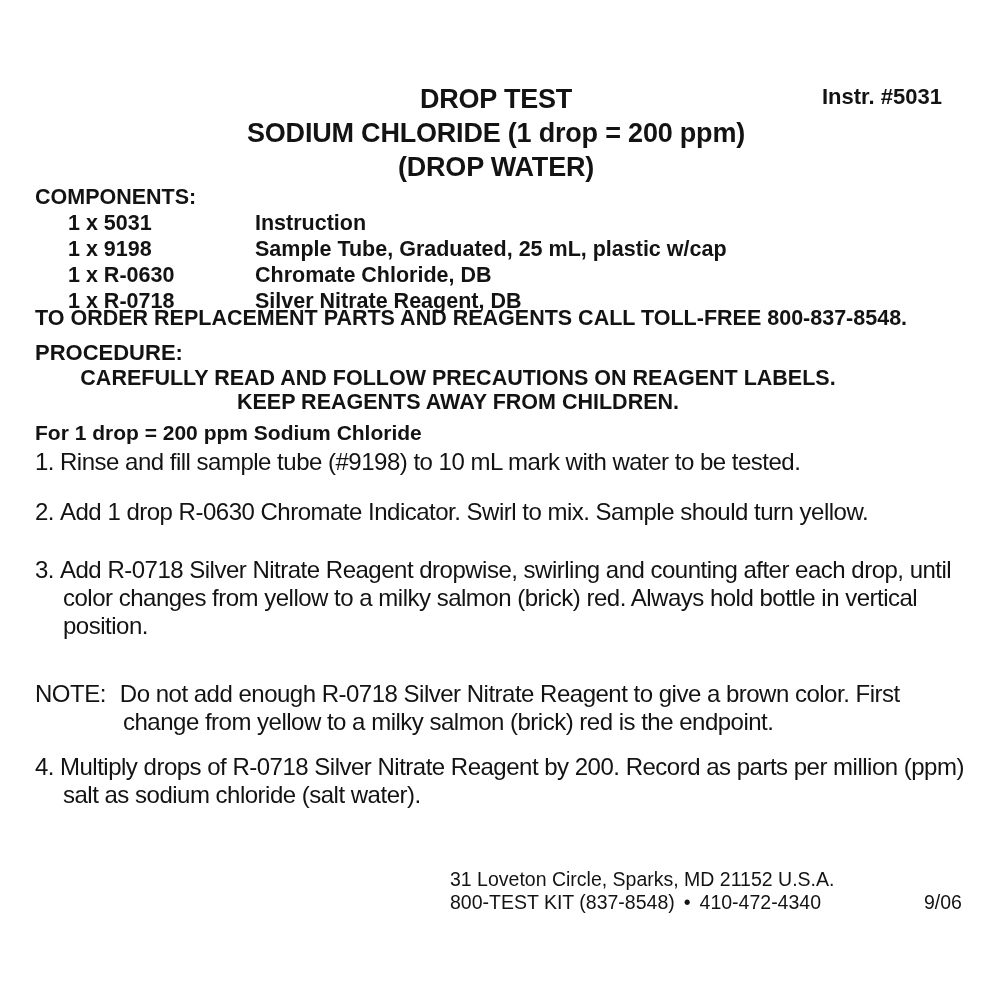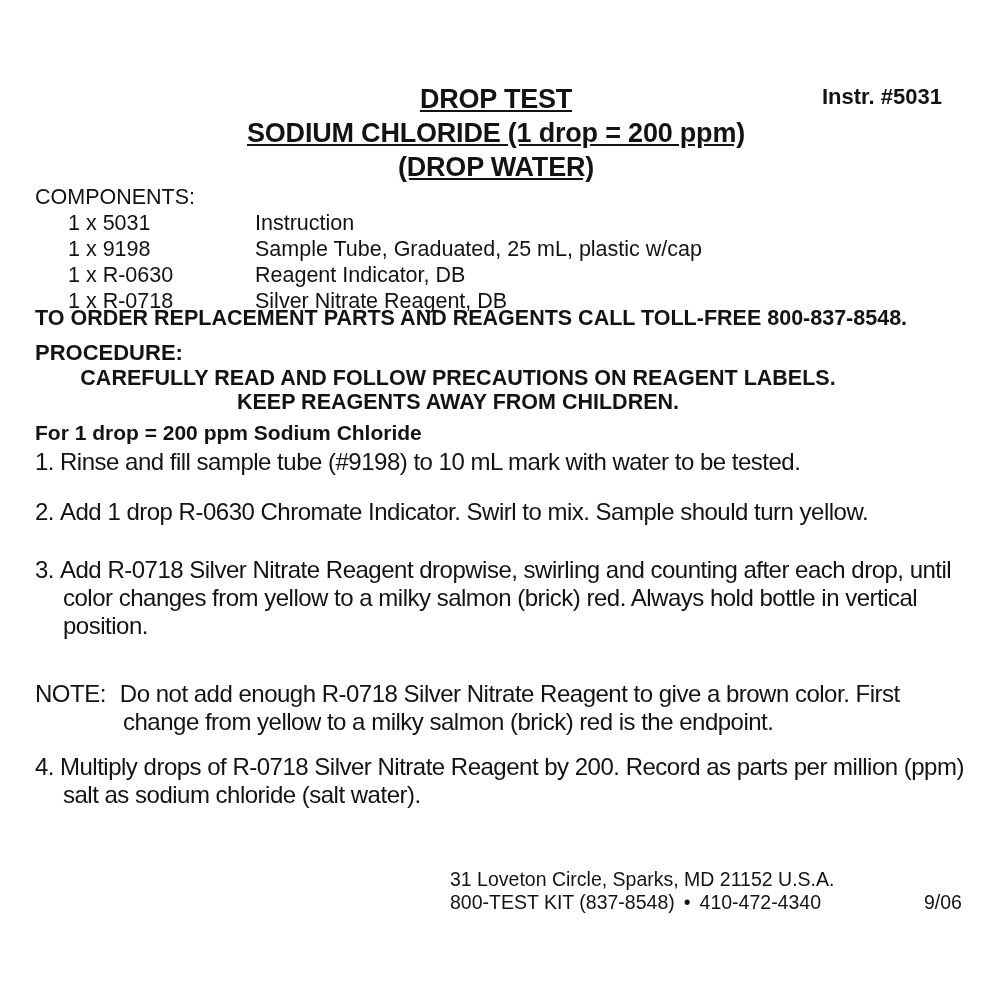--- a/index.html
+++ b/index.html
@@ -2,27 +2,27 @@
 <html><head>
 <meta charset="utf-8">
 <style>
   html,body { margin:0; padding:0; background:#ffffff; }
   .page {
     position:relative; width:1000px; height:1000px; background:#ffffff;
     font-family:"Liberation Sans", sans-serif; color:#131313; overflow:hidden;
   }
   .title-block {
     position:absolute; top:82px; left:0; width:992px; text-align:center;
-    font-weight:bold; font-size:27px; line-height:34px; letter-spacing:-0.2px;text-decoration:underline;
+    font-weight:bold; font-size:27px; line-height:34px; letter-spacing:-0.2px;
   }
   .instr {
     position:absolute; top:84px; left:822px; font-weight:bold; font-size:22px;
   }
   .components {
-    position:absolute; top:184px; left:35px; font-weight:normal;
+    position:absolute; top:184px; left:35px; font-weight:bold;
     font-size:21.5px; line-height:26px;
   }
   .comp-row { display:flex; margin-left:33px; }
   .comp-qty { width:187px; flex:0 0 187px; }
   .order-line {
     position:absolute; top:306px; left:35px; font-weight:bold; font-size:21.5px;
   }
   .procedure-heading {
     position:absolute; top:340px; left:35px; font-weight:bold; font-size:22px;
   }
@@ -70,21 +70,21 @@
     <div class="comp-row">
       <span class="comp-qty">1 x 5031</span>
       <span>Instruction</span>
     </div>
     <div class="comp-row">
       <span class="comp-qty">1 x 9198</span>
       <span>Sample Tube, Graduated, 25 mL, plastic w/cap</span>
     </div>
     <div class="comp-row">
       <span class="comp-qty">1 x R-0630</span>
-      <span>Reagent Indicator, DB</span>
+      <span>Chromate Chloride, DB</span>
     </div>
     <div class="comp-row">
       <span class="comp-qty">1 x R-0718</span>
       <span>Silver Nitrate Reagent, DB</span>
     </div>
   </div>
 
   <div class="order-line">TO ORDER REPLACEMENT PARTS AND REAGENTS CALL TOLL-FREE 800-837-8548.</div>
 
   <div class="procedure-heading">PROCEDURE:</div>

